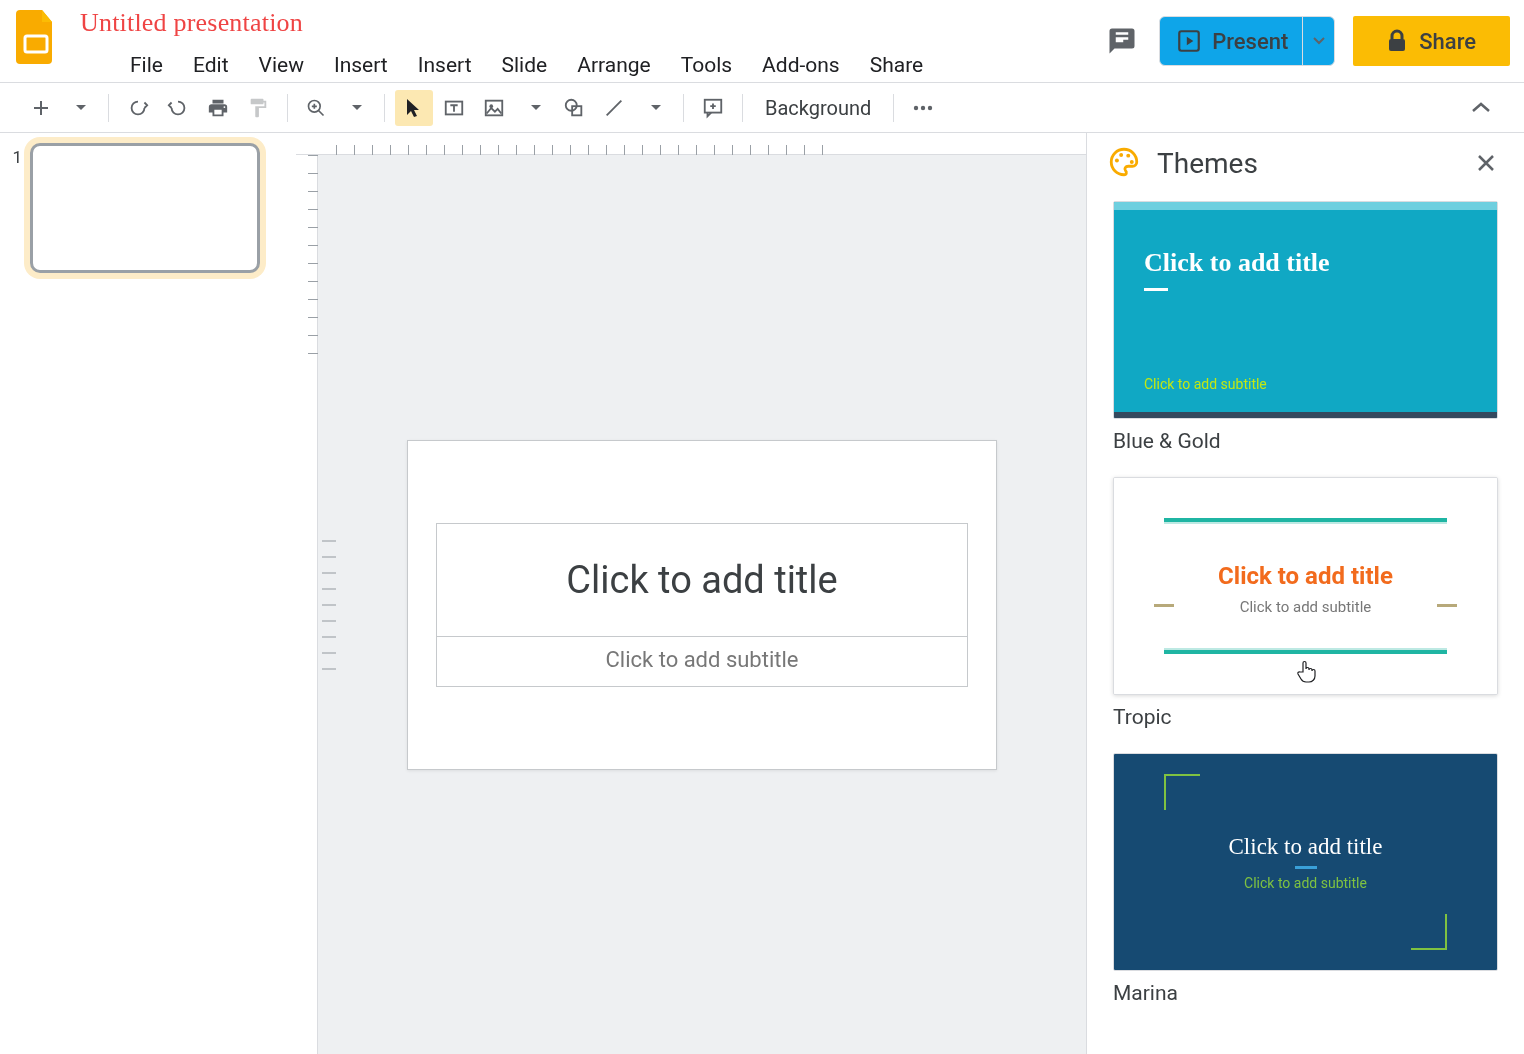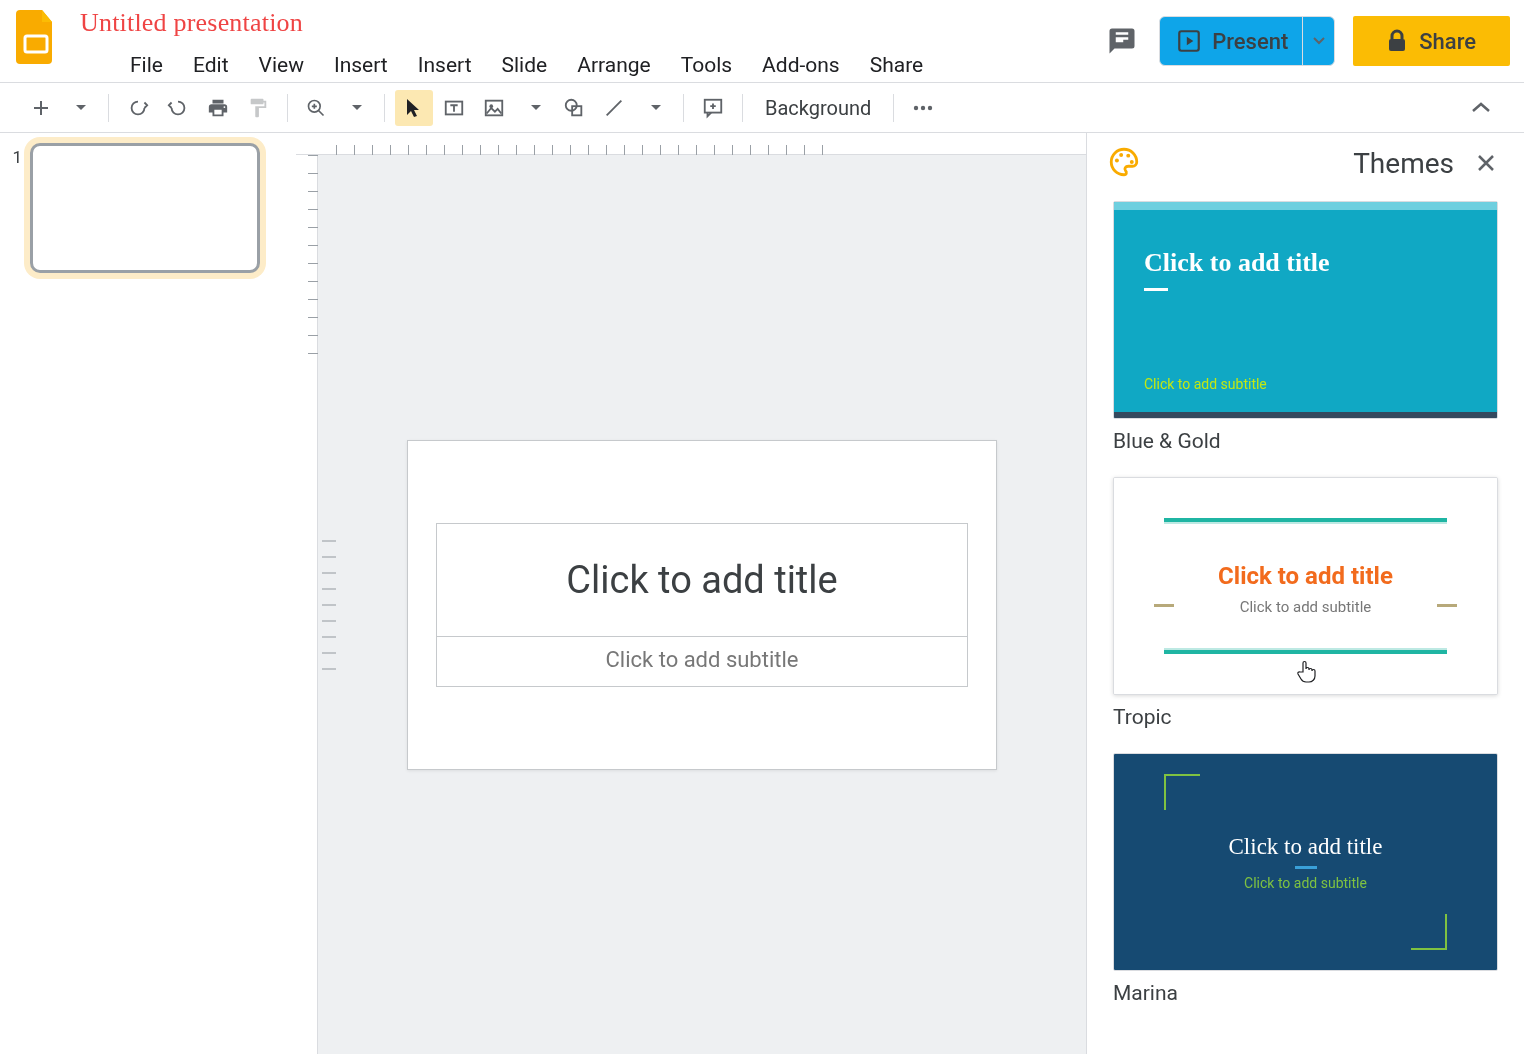--- a/index.html
+++ b/index.html
@@ -199,21 +199,20 @@
     width: 438px;
     border-left:1px solid #dadce0;
     display:flex;
     flex-direction:column;
   }
   .themes-header{
     display:flex;
     align-items:center;
     gap:14px;
     padding: 12px 20px 20px 20px;
-    text-align: right;
   }
   .palette-icon{
     width:36px;height:36px;
   }
   .themes-title{ font-size:28px; color:#3c4043; flex:1;}
   .close-x{ font-size:26px; color:#5f6368; cursor:pointer; padding:4px 8px;}
   .themes-list{
     flex:1;
     overflow-y:auto;
     padding: 0 26px;

